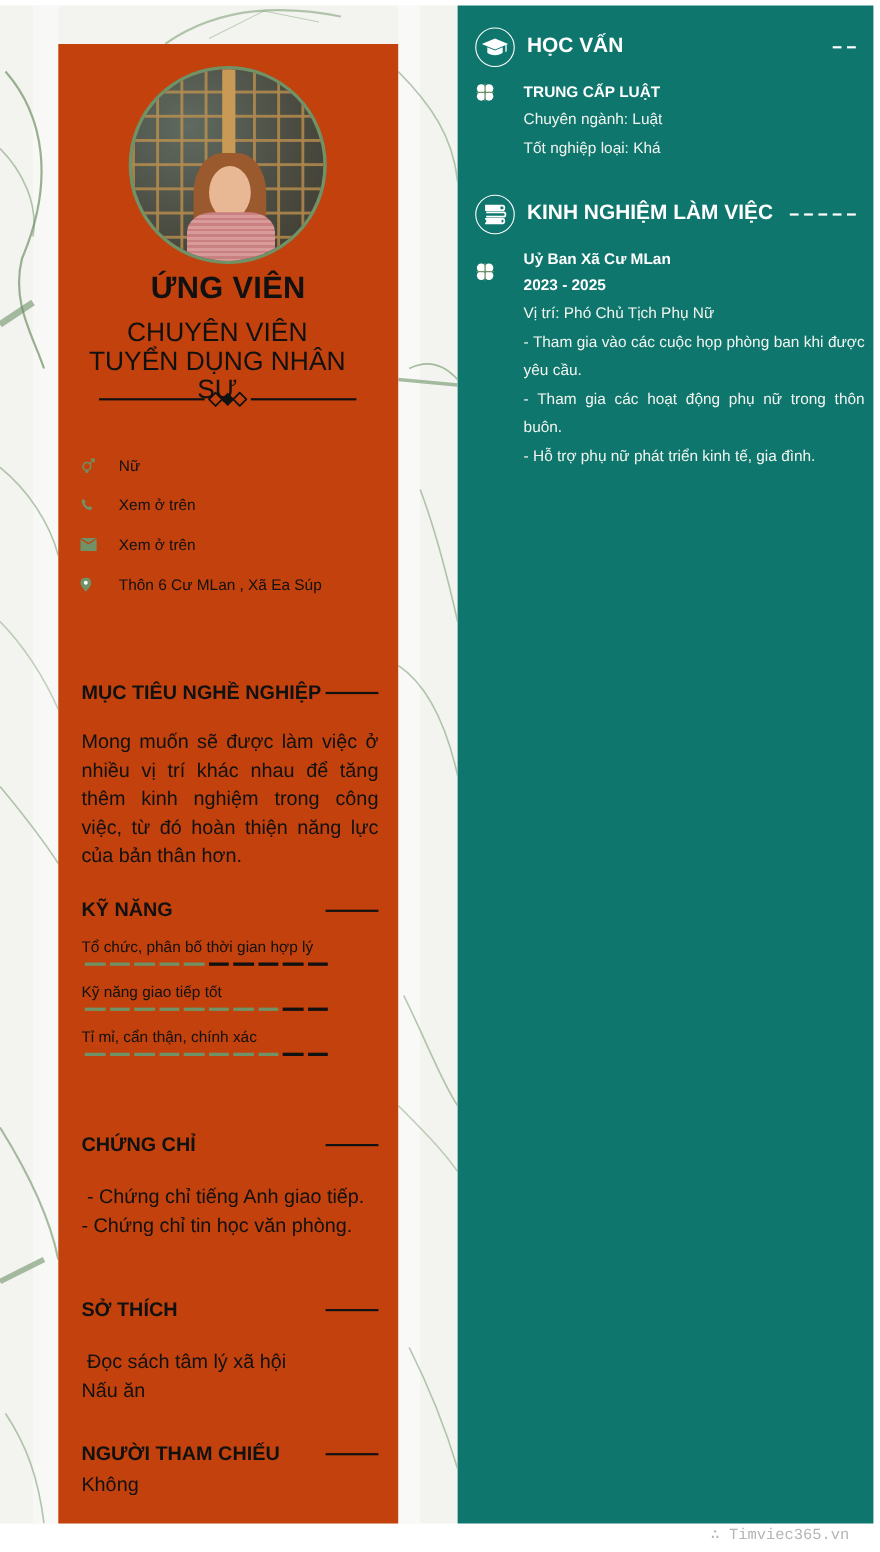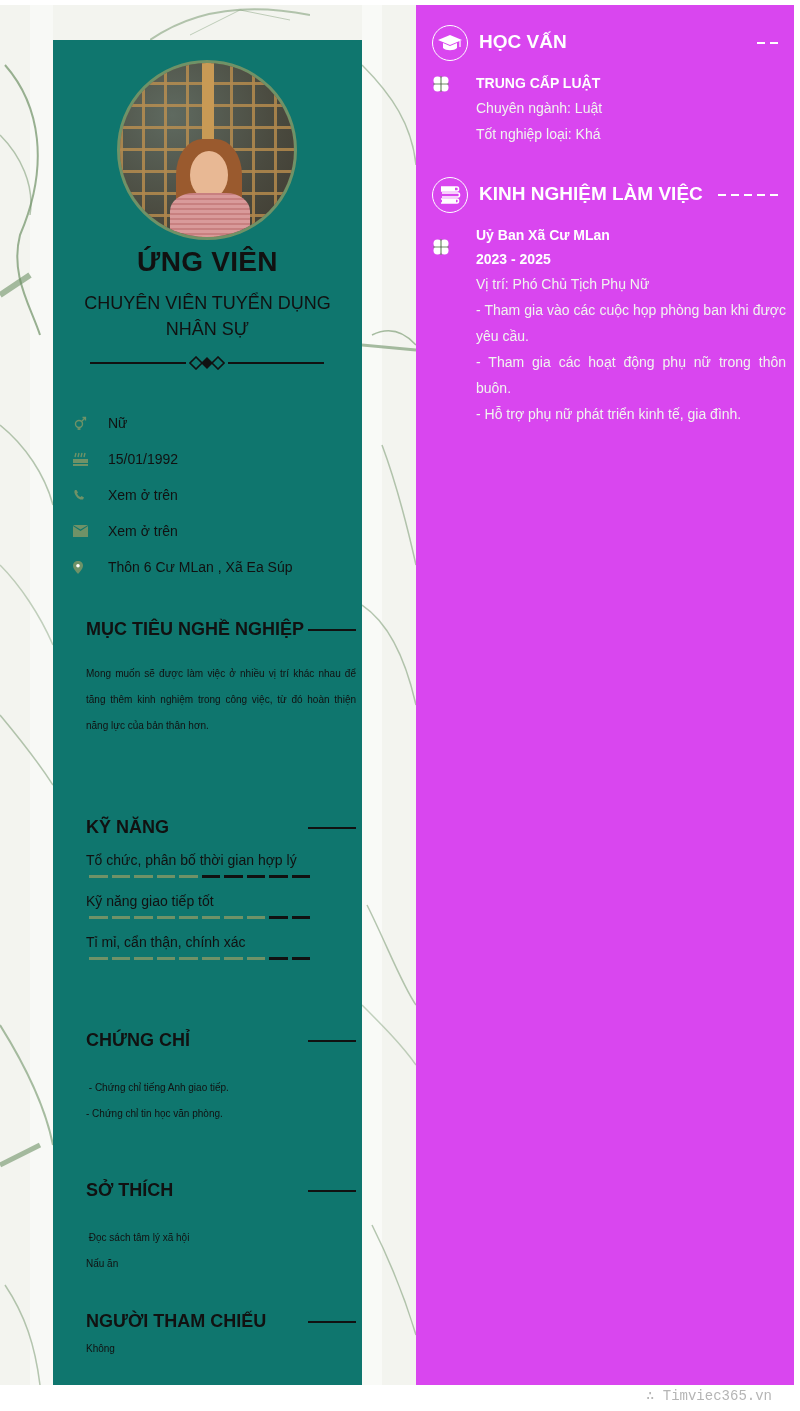--- a/index.html
+++ b/index.html
@@ -13,21 +13,21 @@
       position: absolute; left: 0; top: 0; width: 416px; height: 1380px;
       background: #f3f4ef;
       overflow: hidden;
     }
     .left-bg .stripe1 { position: absolute; left: 30px; top: 0; width: 23px; height: 100%; background: rgba(255,255,255,0.45); }
     .left-bg .stripe2 { position: absolute; left: 362px; top: 0; width: 20px; height: 100%; background: rgba(255,255,255,0.5); }
     .leaf { position: absolute; }
 
     .card {
       position: absolute; left: 53px; top: 35px; width: 309px; height: 1345px;
-      background: #0f766e;
+      background: #c2410c;
     }
 
     .avatar {
       position: absolute; left: 64px; top: 20px; width: 180px; height: 180px;
       border-radius: 50%; border: 3px solid #6f9267; overflow: hidden;
       background: linear-gradient(180deg, #7a6a4e 0%, #a08760 40%, #8a7458 100%);
     }
     .avatar .grid {
       position: absolute; inset: 0;
       background-image:
@@ -41,50 +41,50 @@
       background: radial-gradient(circle at 30% 30%, #5f6a60 0%, #4a4a3f 60%, #3e3a30 100%);
     }
     .avatar .pillar { position: absolute; left: 82px; top: 0; width: 12px; height: 100%; background: #c89a55; }
     .avatar .hair { position: absolute; left: 56px; top: 76px; width: 66px; height: 90px; border-radius: 40% 40% 20% 20%; background: #9a5a2e; }
     .avatar .face { position: absolute; left: 70px; top: 88px; width: 38px; height: 48px; border-radius: 50%; background: #e8b894; }
     .avatar .body { position: absolute; left: 50px; top: 130px; width: 80px; height: 60px; border-radius: 30% 30% 0 0;
       background: repeating-linear-gradient(0deg, #d99a9a 0 3px, #c88080 3px 5px); }
 
     .name { position: absolute; left: 0; top: 206px; width: 309px; text-align: center;
       font-size: 28px; font-weight: bold; color: #111; letter-spacing: 0.3px; }
-    .position { position: absolute; left: 30px; top: 250px; width: 249px; text-align: center;
-      font-size: 18px; line-height: 26px; color: #111; }
+    .position { position: absolute; left: 20px; top: 250px; width: 249px; text-align: center;
+      font-size: 24px; line-height: 26px; color: #111; }
 
     .divider { position: absolute; left: 37px; top: 316px; width: 234px; height: 14px; }
     .divider .line { position: absolute; top: 6px; height: 2px; background: #111; }
     .divider .l1 { left: 0; width: 96px; }
     .divider .l2 { left: 138px; width: 96px; }
     .divider .diamonds { position: absolute; left: 99px; top: 0; width: 36px; height: 14px; }
 
     .contact { position: absolute; left: 19px; top: 355px; width: 270px; }
     .contact-row { display: flex; align-items: flex-end; height: 36px; }
     .contact-row .ic { width: 36px; height: 16px; display: flex; align-items: center; justify-content: flex-start; padding-left: 1px; }
     .contact-row .txt { font-size: 14px; color: #111; }
 
-    .section { position: absolute; left: 33px; width: 270px; }
+    .section { position: absolute; left: 21px; width: 270px; }
     .sec-head { position: relative; height: 24px; }
     .sec-head .title { font-size: 18px; font-weight: bold; color: #111; line-height: 24px; }
     .sec-head .rule { position: absolute; right: 0; top: 12px; width: 48px; height: 2px; background: #111; }
-    .sec-body { font-size: 10px; line-height: 26px; color: #111; text-align: justify; }
+    .sec-body { font-size: 18px; line-height: 26px; color: #111; text-align: justify; }
 
     .skill { margin-top: 2px; }
     .skill .label { font-size: 14px; line-height: 22px; color: #111; }
     .skill .bar { display: flex; gap: 4px; margin-top: 4px; padding-left: 3px; height: 3px; margin-bottom: 12px; }
     .skill .seg { width: 18.5px; height: 3px; background: #111; }
     .skill .seg.on { background: #6f9267; }
 
     
     .right {
       position: absolute; left: 416px; top: 0; width: 378px; height: 1380px;
-      background: #d946ef; color: #ffffff;
+      background: #0f766e; color: #ffffff;
     }
     .r-head { position: absolute; left: 16px; height: 38px; width: 346px; }
     .r-head .circle { position: absolute; left: 0; top: 0; width: 36px; height: 36px; border-radius: 50%; border: 1.5px solid #fff; display: flex; align-items: center; justify-content: center; }
     .r-head .title { position: absolute; left: 47px; top: 6px; font-size: 19px; font-weight: bold; color: #fff; }
     .r-head .dashes { position: absolute; right: 0; top: 17px; display: flex; gap: 5px; }
     .r-head .dashes span { width: 8px; height: 2px; background: #fff; display: block; }
 
     .r-item { position: absolute; left: 60px; width: 310px; font-size: 14px; line-height: 26px; color: #f1f5ef; text-align: justify; }
     .r-item .strong { font-weight: bold; color: #fff; line-height: 24px; }
     .r-bullet { position: absolute; left: 16px; width: 18px; height: 18px; }
@@ -157,30 +157,20 @@
         <span class="ic">
           <svg width="14" height="14" viewBox="0 0 14 14">
               <circle cx="6" cy="8" r="3.5" fill="none" stroke="#6f9267" stroke-width="1.4"></circle>
               <path d="M8.5 5.5 L12.5 1.5 M9.5 1.5 L12.5 1.5 L12.5 4.5 M6 11.5 L6 14 M4.5 13 L7.5 13" stroke="#6f9267" stroke-width="1.3" fill="none"></path>
             </svg>
         </span>
         <span class="txt">Nữ</span>
       </div>
       <div class="contact-row">
         <span class="ic">
-          <svg width="15" height="14" viewBox="0 0 15 14">
-              <path d="M3 1 L2 5 M6 1 L5 5 M9 1 L8 5 M12 1 L11 5" stroke="#6f9267" stroke-width="1.4"></path>
-              <rect x="0" y="7" width="15" height="4" fill="#6f9267"></rect>
-              <rect x="0" y="12" width="15" height="2" fill="#6f9267"></rect>
-            </svg>
-        </span>
-        <span class="txt">15/01/1992</span>
-      </div>
-      <div class="contact-row">
-        <span class="ic">
           <svg width="12" height="12" viewBox="0 0 12 12">
               <path d="M2 1 C1 2 1 4 3 7 C5 10 8 11 10 10.5 L11 8.5 L8.5 7 L7.5 8 C6 7.5 4.5 6 4 4.5 L5 3.5 L3.5 1 Z" fill="#6f9267"></path>
             </svg>
         </span>
         <span class="txt">Xem ở trên</span>
       </div>
       <div class="contact-row">
         <span class="ic">
           <svg width="15" height="12" viewBox="0 0 15 12">
               <path d="M0 1 L7.5 6 L15 1 L15 12 L0 12 Z" fill="#6f9267"></path>

